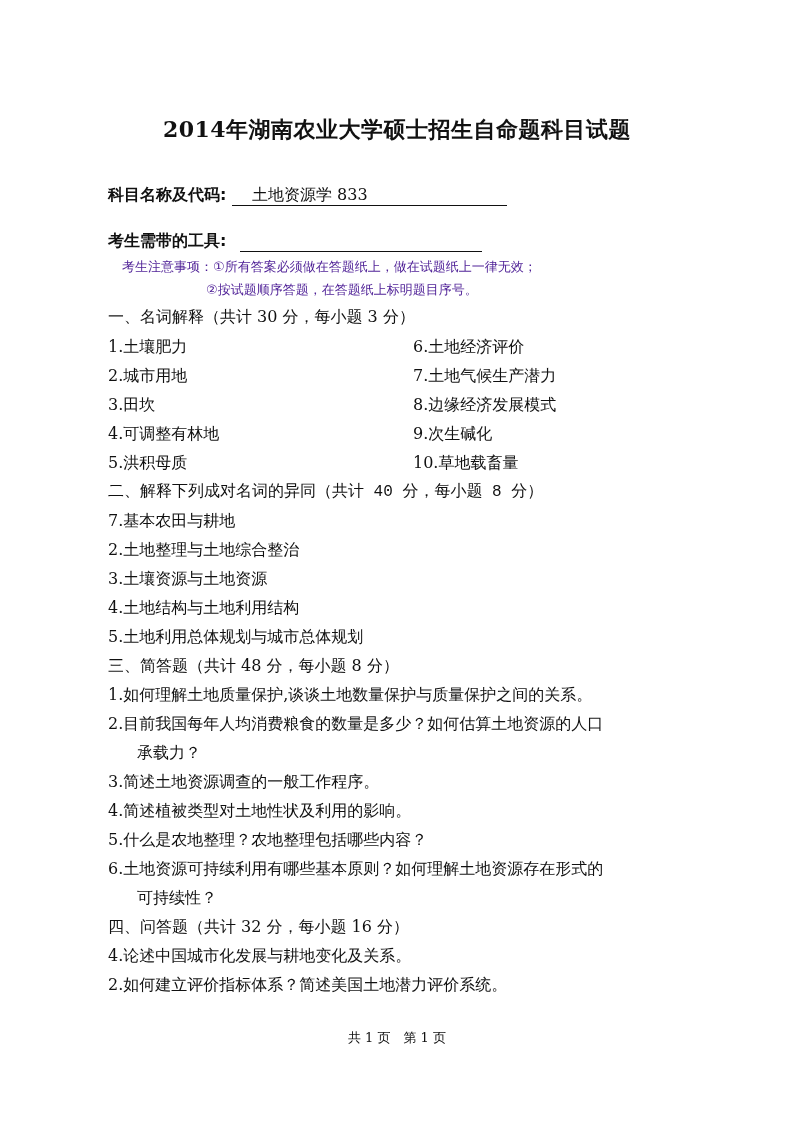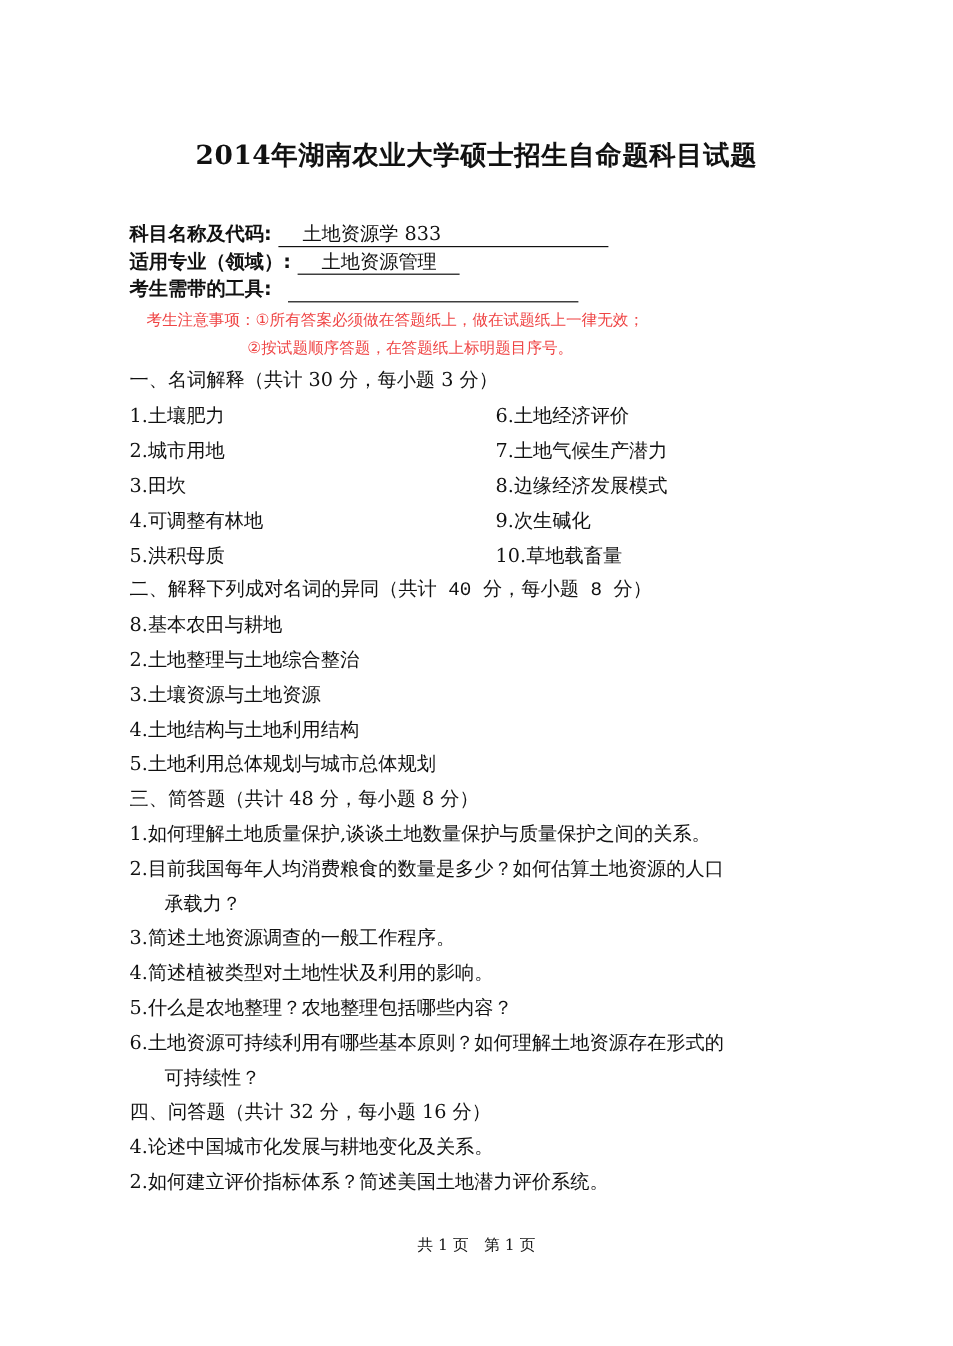--- a/index.html
+++ b/index.html
@@ -45,21 +45,21 @@
       padding-left: 20px;
       font-weight: normal;
       font-family: "DejaVu Serif", "Liberation Serif", serif;
       line-height: 20px;
       vertical-align: bottom;
     }
     .notice {
       position: absolute;
       font-size: 13px;
       font-family: "DejaVu Sans", "Liberation Sans", sans-serif;
-      color: #ef4444;
+      color: #4c1d95;
       white-space: nowrap;
     }
     .line {
       position: absolute;
       left: 108px;
       font-size: 16px;
       white-space: nowrap;
       line-height: 22px;
     }
     .col2 {
@@ -86,24 +86,20 @@
 
 <div class="page">
 
   <div class="title">2014年湖南农业大学硕士招生自命题科目试题</div>
 
   <div class="meta-row" style="top:184px;">
     <span>科目名称及代码:</span>
     <span class="val" style="width:255px;">土地资源学 833</span>
   </div>
 
-  <div class="meta-row" style="top:207px;">
-    <span>适用专业（领域）:</span>
-    <span class="val" style="width:115px;">土地资源管理</span>
-  </div>
 
   <div class="meta-row" style="top:230px;">
     <span>考生需带的工具:</span>
     <span class="val" style="width:222px; height:18px; margin-left:8px;"></span>
   </div>
 
   <div class="notice" style="top:258px; left:122px;">考生注意事项：①所有答案必须做在答题纸上，做在试题纸上一律无效；</div>
   <div class="notice" style="top:281px; left:206px;">②按试题顺序答题，在答题纸上标明题目序号。</div>
 
   <div class="line" style="top:306px;">一、名词解释（共计 30 分，每小题 3 分）</div>
@@ -112,21 +108,21 @@
   <div class="line" style="top:394px;">3.田坎</div>
   <div class="line" style="top:423px;">4.可调整有林地</div>
   <div class="line" style="top:452px;">5.洪积母质</div>
   <div class="col2" style="top:336px;">6.土地经济评价</div>
   <div class="col2" style="top:365px;">7.土地气候生产潜力</div>
   <div class="col2" style="top:394px;">8.边缘经济发展模式</div>
   <div class="col2" style="top:423px;">9.次生碱化</div>
   <div class="col2" style="top:452px;">10.草地载畜量</div>
 
   <div class="line" style="top:481px;font-family:Liberation Mono, monospace;">二、解释下列成对名词的异同（共计 40 分，每小题 8 分）</div>
-  <div class="line" style="top:510px;">8.基本农田与耕地</div>
+  <div class="line" style="top:510px;">7.基本农田与耕地</div>
   <div class="line" style="top:539px;">2.土地整理与土地综合整治</div>
   <div class="line" style="top:568px;">3.土壤资源与土地资源</div>
   <div class="line" style="top:597px;">4.土地结构与土地利用结构</div>
   <div class="line" style="top:626px;">5.土地利用总体规划与城市总体规划</div>
 
   <div class="line" style="top:655px;">三、简答题（共计 48 分，每小题 8 分）</div>
   <div class="line" style="top:684px;">1.如何理解土地质量保护,谈谈土地数量保护与质量保护之间的关系。</div>
   <div class="line" style="top:713px;">2.目前我国每年人均消费粮食的数量是多少？如何估算土地资源的人口</div>
   <div class="line cont" style="top:742px;">承载力？</div>
   <div class="line" style="top:771px;">3.简述土地资源调查的一般工作程序。</div>

